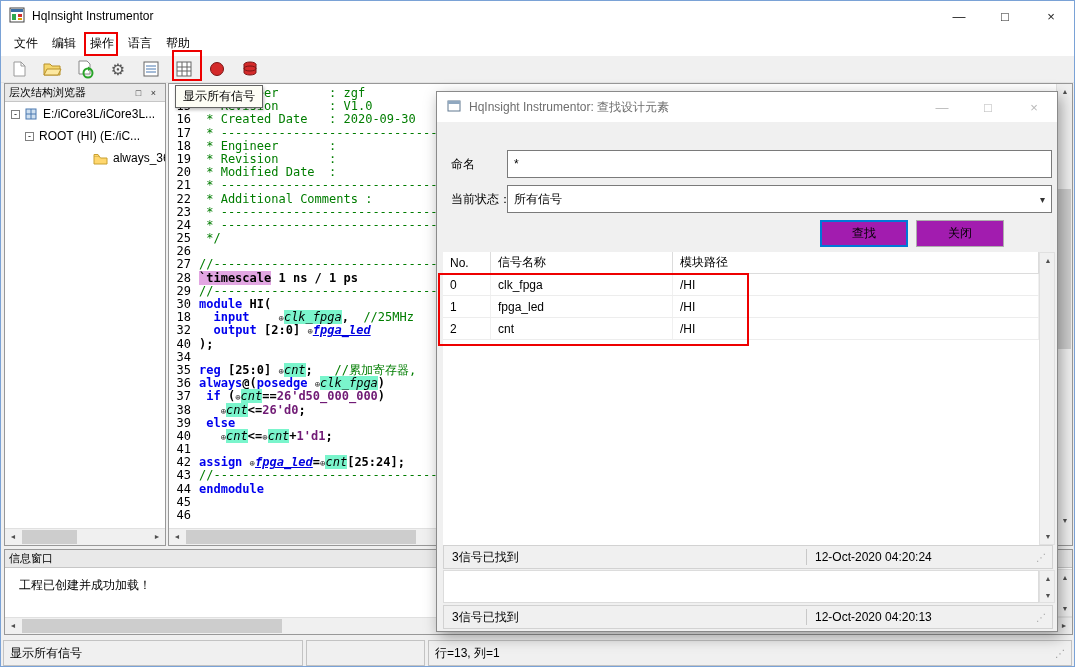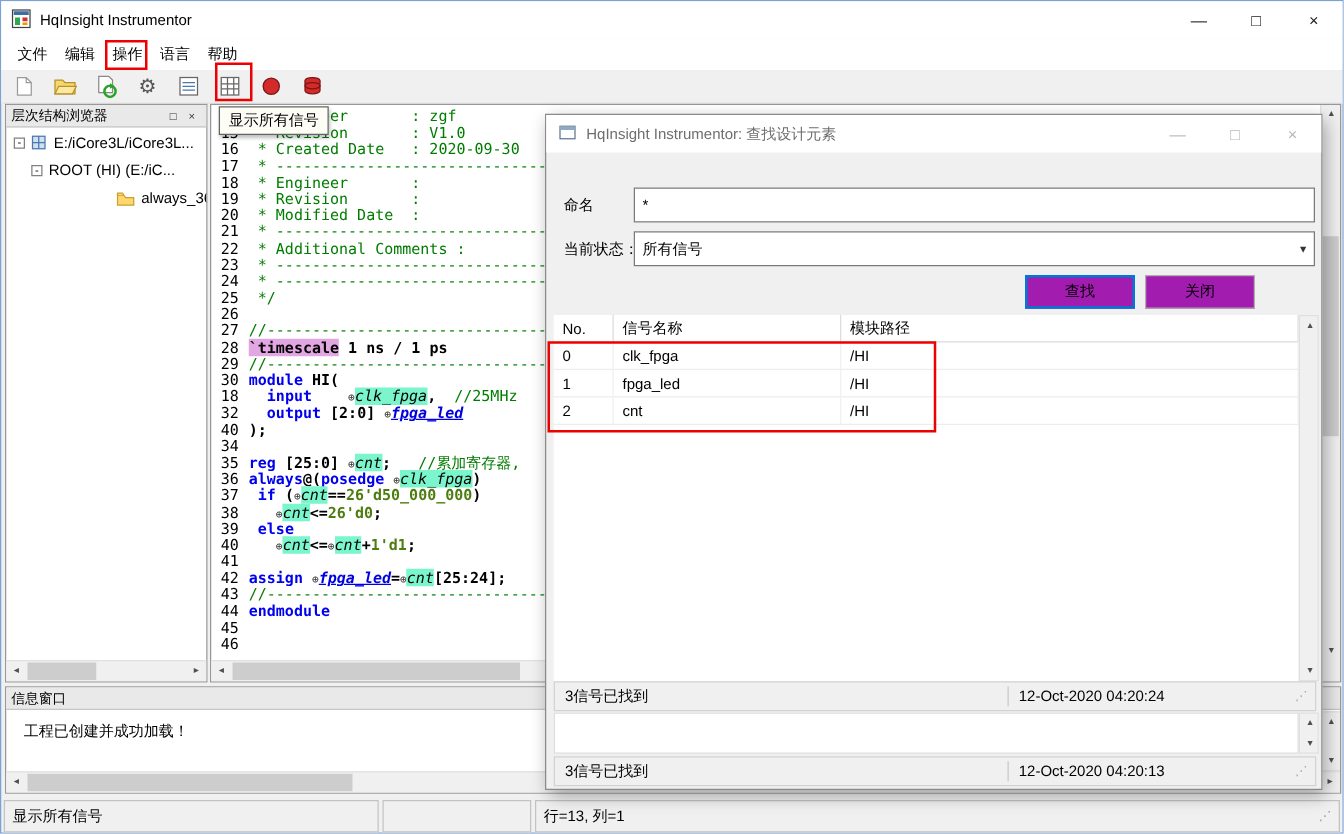--- a/index.html
+++ b/index.html
@@ -37,21 +37,21 @@
 
   
   .editorwrap { position:absolute; left:167px; top:82px; width:905px; height:463px; background:#fff; border:1px solid #989898; }
   .code { position:absolute; left:0; top:0; right:17px; bottom:18px; overflow:hidden; font-family:"DejaVu Sans Mono",monospace; font-size:12px; padding-top:3px; }
   .cl { white-space:pre; height:13.2px; line-height:13.2px; }
   .ln { display:inline-block; width:30px; text-align:right; padding-right:8px; color:#000; }
   .p  { color:#000; }
   .b  { color:#000; font-weight:bold; }
   .kw { color:#0000ee; font-weight:bold; }
   .cmt{ color:#007d00; }
-  .num{ color:#4d7c0f; font-weight:bold; }
+  .num{ color:#701a75; font-weight:bold; }
   .sig{ background:#7af5cc; font-style:italic; }
   .sigu{ color:#0000e0; font-style:italic; font-weight:bold; text-decoration:underline; }
   .ts { background:#e2a6e2; font-weight:bold; }
   .probe { font-size:9px; color:#333; }
 
   
   .hscroll { position:absolute; height:17px; display:flex; background:#f0f0f0; border:1px solid #e0e0e0; }
   .vscroll { position:absolute; width:16px; display:flex; flex-direction:column; background:#f0f0f0; border:1px solid #e0e0e0; }
   .sbtn { flex:none; width:16px; height:15px; display:flex; align-items:center; justify-content:center; font-size:7px; color:#505050; }
   .strack { flex:1; position:relative; }

